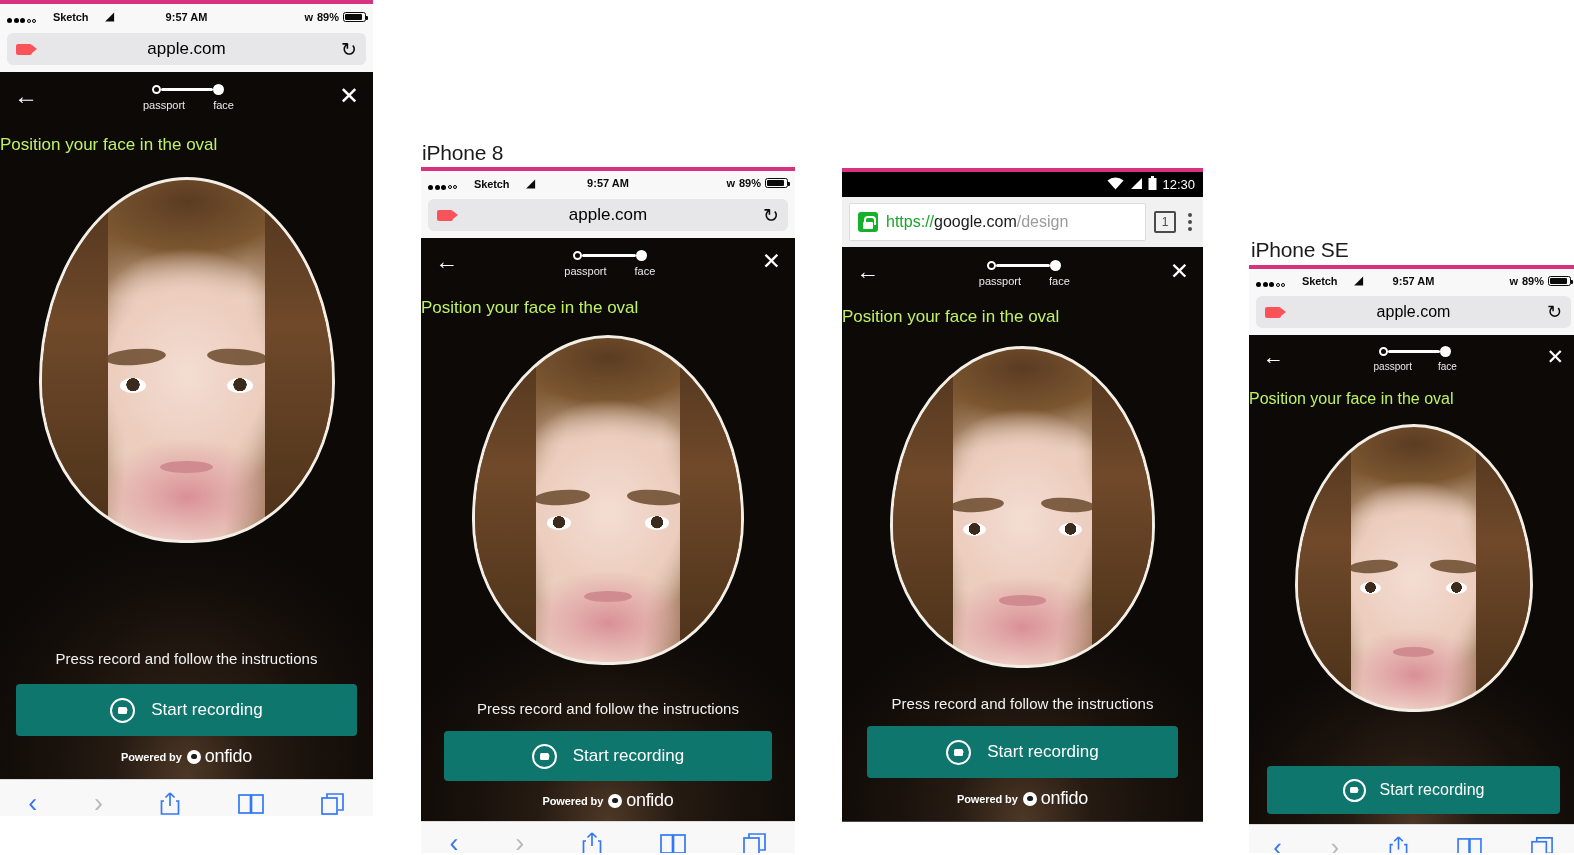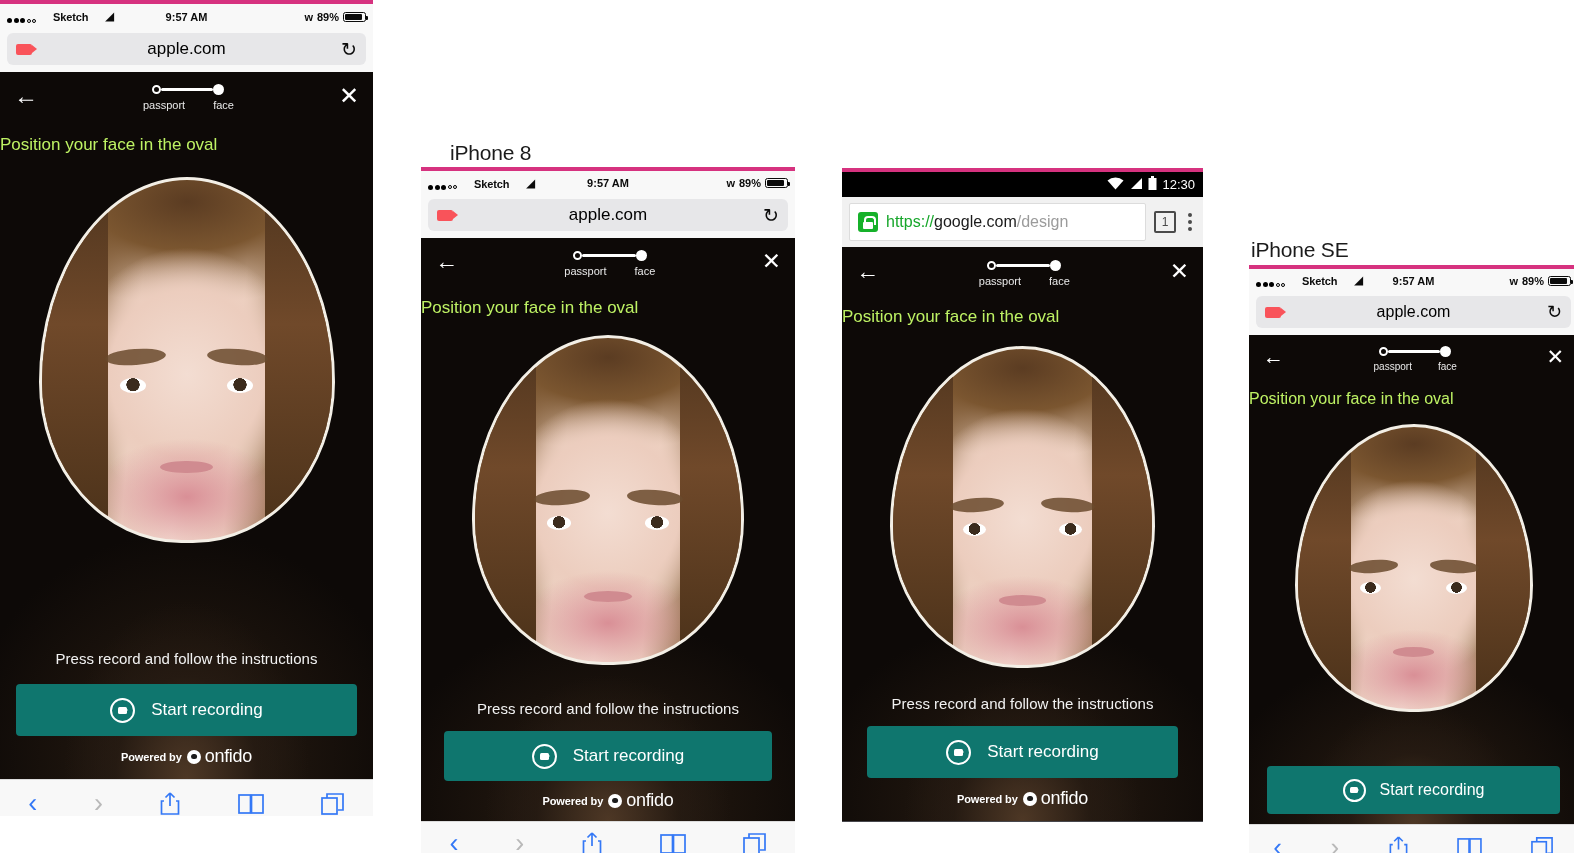--- a/index.html
+++ b/index.html
@@ -303,21 +303,21 @@
           <svg width="24" height="24" viewBox="0 0 24 24" fill="none" stroke="currentColor" stroke-width="1.7">
             <rect x="1" y="6" width="15" height="16"></rect>
               <path d="M6 6 V2 H22 V18 H17"></path>
           </svg>
         </span>
       </div>
     </div>
   </div>
 
   <div class="device" id="d1" style="left:421px; top:142px; width:374px;">
-    <div class="device-label" style="padding:0 0 3px 1px;margin-left:28px;">iPhone 8</div>
+    <div class="device-label" style="padding:0 0 3px 1px;">iPhone 8</div>
     <div class="label-rule"></div>
     <div class="screen" style="height:682px;">
 
       <div class="ios-status" style="height:24px;">
         <div class="left">
           <span class="dots">
               <i></i>
               <i></i>
               <i></i>
               <i class="hollow"></i>

